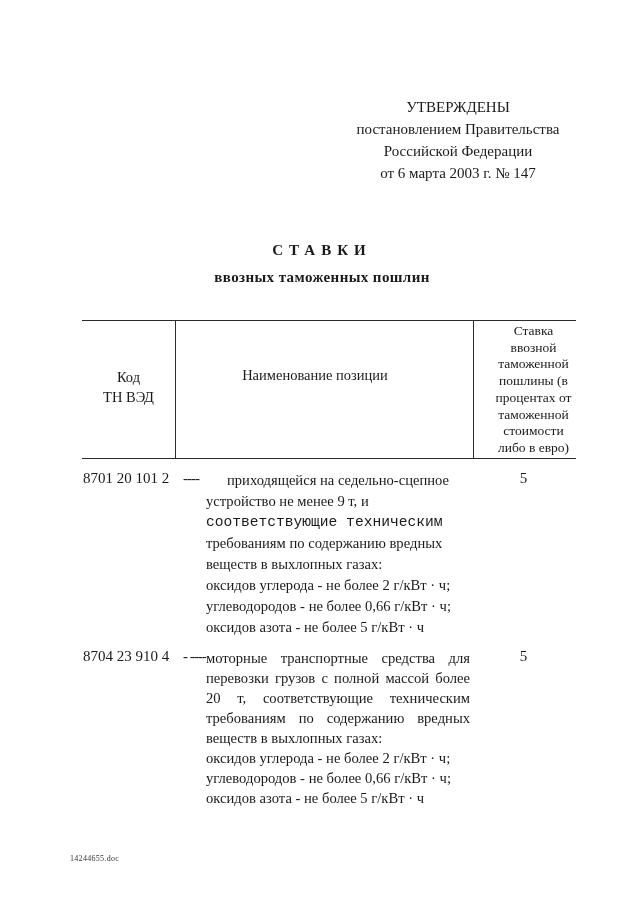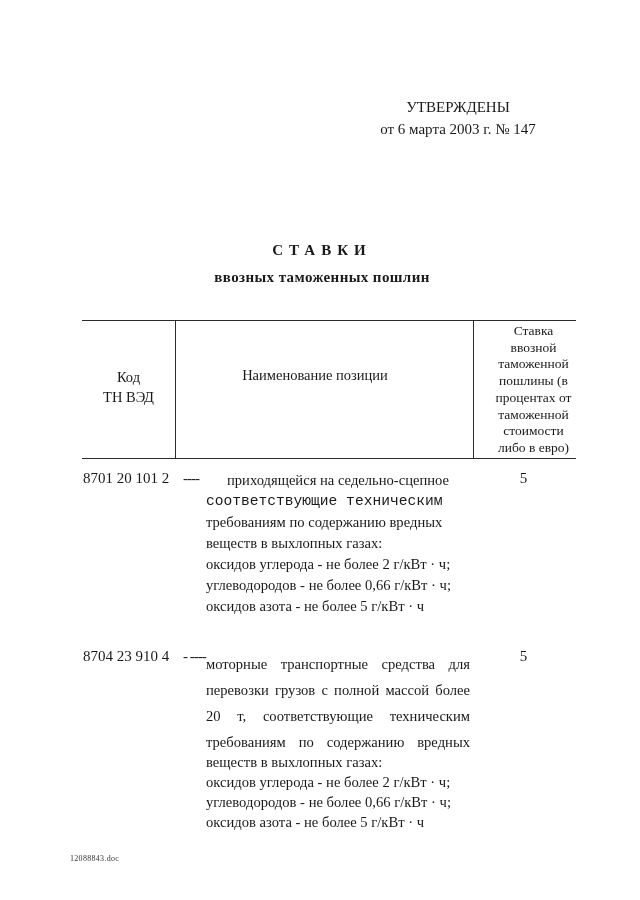--- a/index.html
+++ b/index.html
@@ -38,33 +38,35 @@
   .hcol3{
     position:absolute;left:400px;top:2px;width:103px;text-align:center;
     font-size:13.5px;line-height:16.7px;
   }
   .trow{position:absolute;left:0;width:640px;}
   .trow .code{position:absolute;left:83px;top:0;font-size:15px;white-space:nowrap;}
   .trow .dashes{position:absolute;left:183px;top:0;font-size:15px;white-space:nowrap;letter-spacing:-1px;}
   .trow .rate{position:absolute;left:473px;top:0;width:101px;text-align:center;font-size:15px;}
   .trow .desc{position:absolute;left:206px;top:0;width:264px;font-size:14.6px;}
   .trow .line{white-space:nowrap;}
-  .trow .line.just{white-space:normal;text-align:justify;text-align-last:justify;margin-top:6px;}
+  .trow .line.just{white-space:normal;text-align:justify;text-align-last:justify;}
   .footer-note{
     position:absolute;left:70px;top:854px;font-size:8px;color:#333;
     font-family:"Liberation Serif","DejaVu Serif",serif;letter-spacing:0.3px;
   }
 </style>
 </head>
 <body>
 
 <div class="page">
 
   <div class="approval">
     <div>УТВЕРЖДЕНЫ</div>
+    <div>постановлением Правительства</div>
+    <div>Российской Федерации</div>
     <div>от 6 марта  2003 г. № 147</div>
   </div>
 
   <div class="doc-title">СТАВКИ</div>
   <div class="doc-subtitle">ввозных таможенных пошлин</div>
 
   <div class="thead">
     <div class="vline v1"></div>
     <div class="vline v2"></div>
     <div class="hcol1">
@@ -84,20 +86,21 @@
     </div>
   </div>
 
   <div id="table-rows">
       <div class="trow" style="top: 470px;">
         <div class="code">8701 20 101 2</div>
         <div class="dashes">----</div>
         <div class="rate">5</div>
         <div class="desc">
           <div class="line" style="line-height: 21px; text-align: center;">приходящейся на седельно-сцепное</div>
+          <div class="line" style="line-height: 21px;">устройство не менее 9 т, и</div>
           <div class="line" style="line-height: 21px; font-family: Liberation Mono, monospace;">соответствующие техническим</div>
           <div class="line" style="line-height: 21px;">требованиям по содержанию вредных</div>
           <div class="line" style="line-height: 21px;">веществ в выхлопных газах:</div>
           <div class="line" style="line-height: 21px;">оксидов углерода - не более 2 г/кВт · ч;</div>
           <div class="line" style="line-height: 21px;">углеводородов - не более 0,66 г/кВт · ч;</div>
           <div class="line" style="line-height: 21px;">оксидов азота - не более 5 г/кВт · ч</div>
         </div>
       </div>
       <div class="trow" style="top: 648px;">
         <div class="code">8704 23 910 4</div>
@@ -109,15 +112,15 @@
           <div class="line just" style="line-height: 20px;">20 т, соответствующие техническим</div>
           <div class="line just" style="line-height: 20px;">требованиям по содержанию вредных</div>
           <div class="line" style="line-height: 20px;">веществ в выхлопных газах:</div>
           <div class="line" style="line-height: 20px;">оксидов углерода - не более 2 г/кВт · ч;</div>
           <div class="line" style="line-height: 20px;">углеводородов - не более 0,66 г/кВт · ч;</div>
           <div class="line" style="line-height: 20px;">оксидов азота - не более 5 г/кВт · ч</div>
         </div>
       </div>
     </div>
 
-  <div class="footer-note">12088843.doc</div>
+  <div class="footer-note">14244655.doc</div>
 
 </div>
 
 </body></html>

